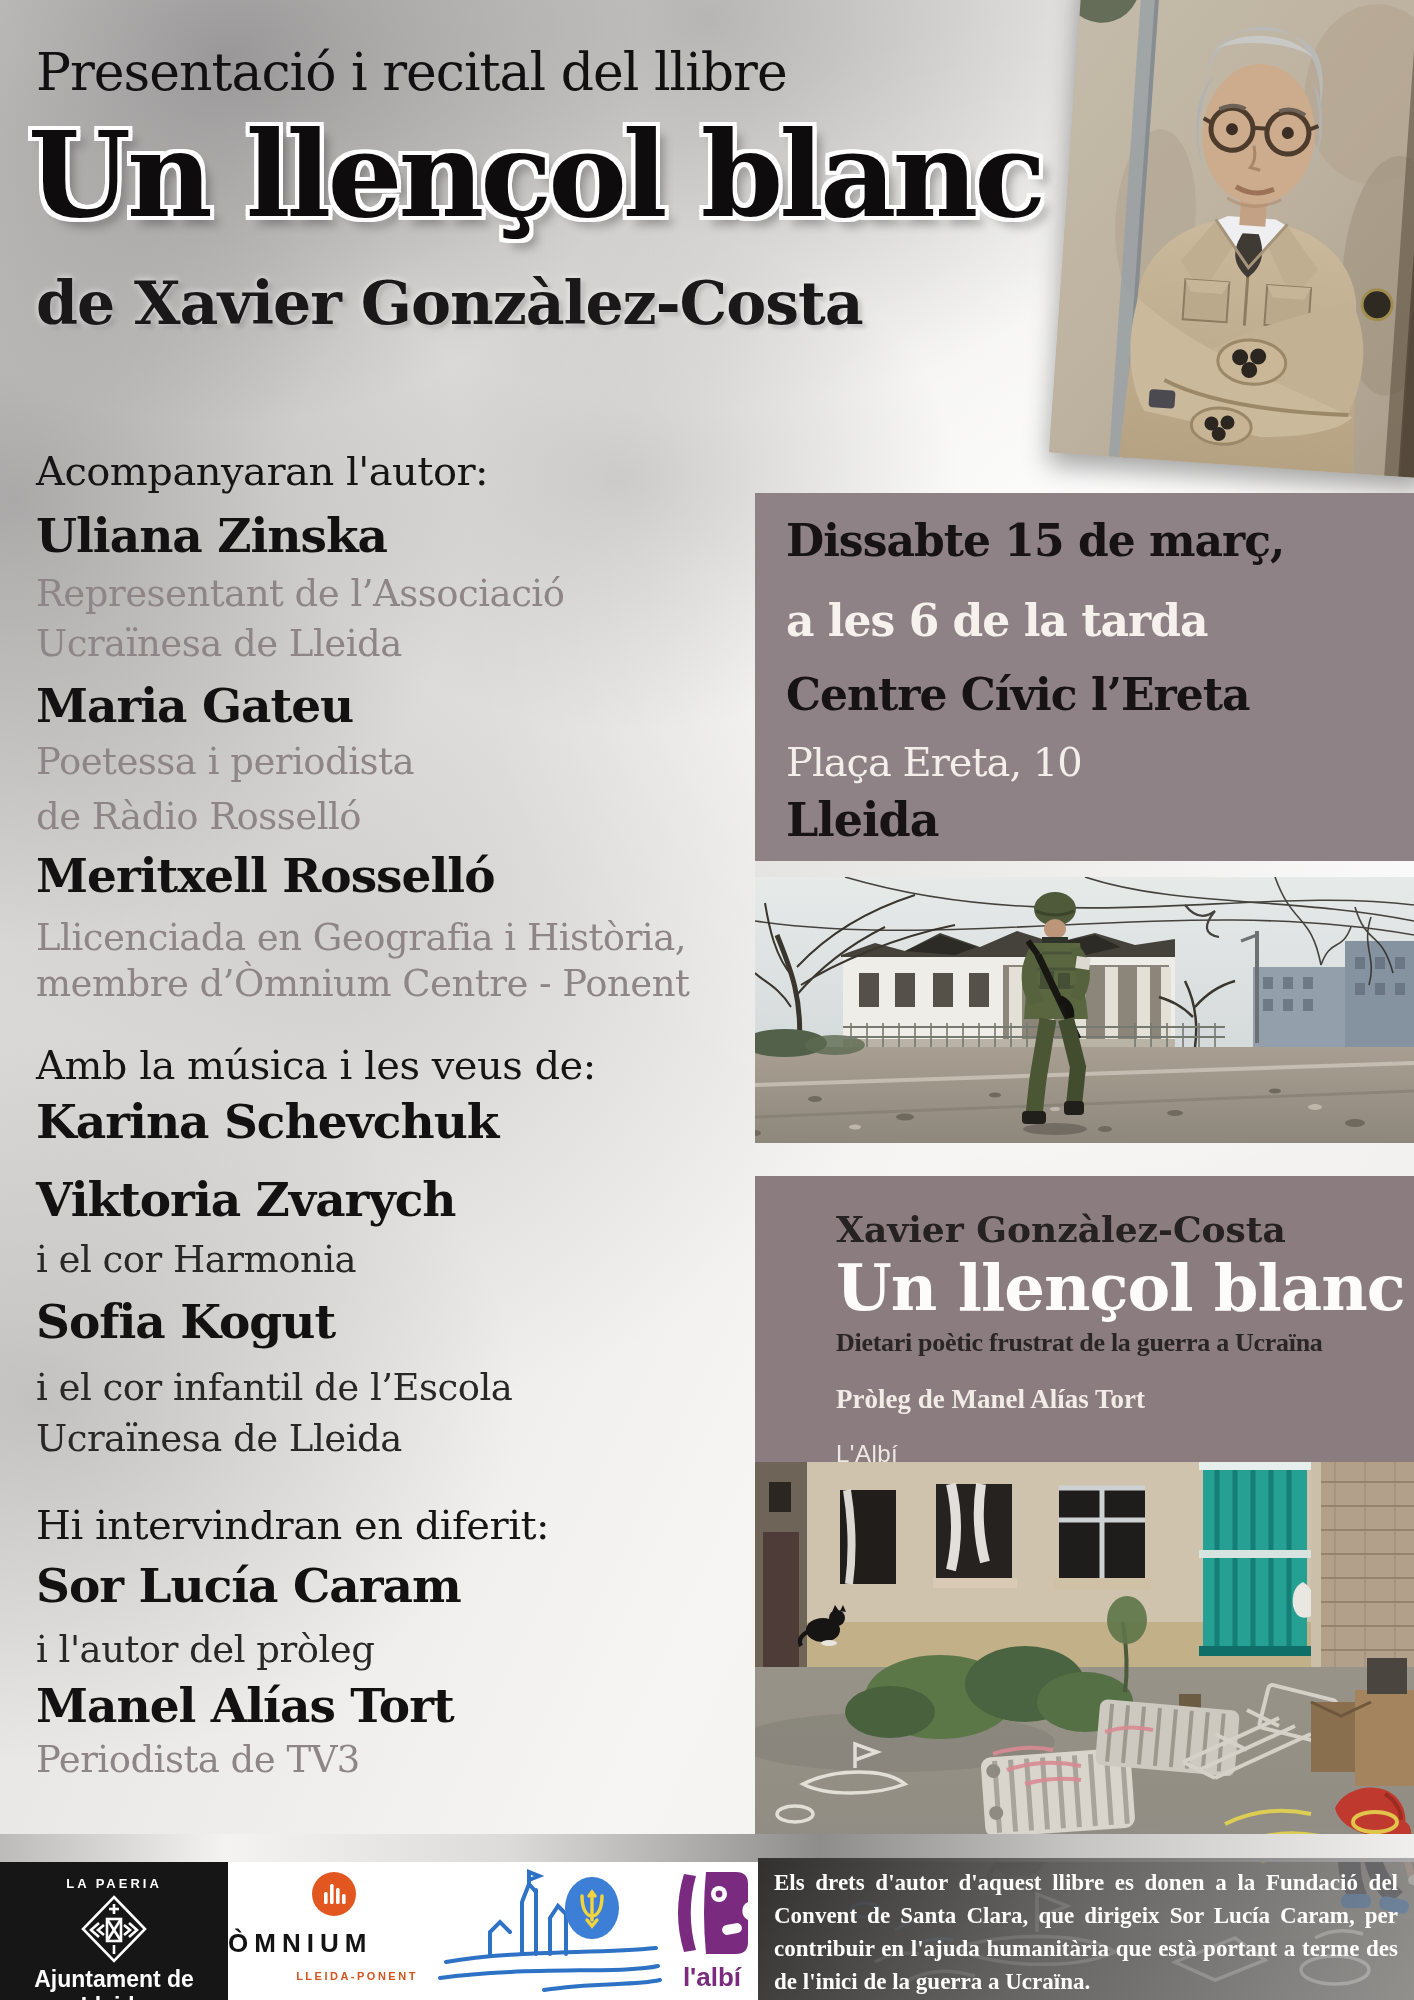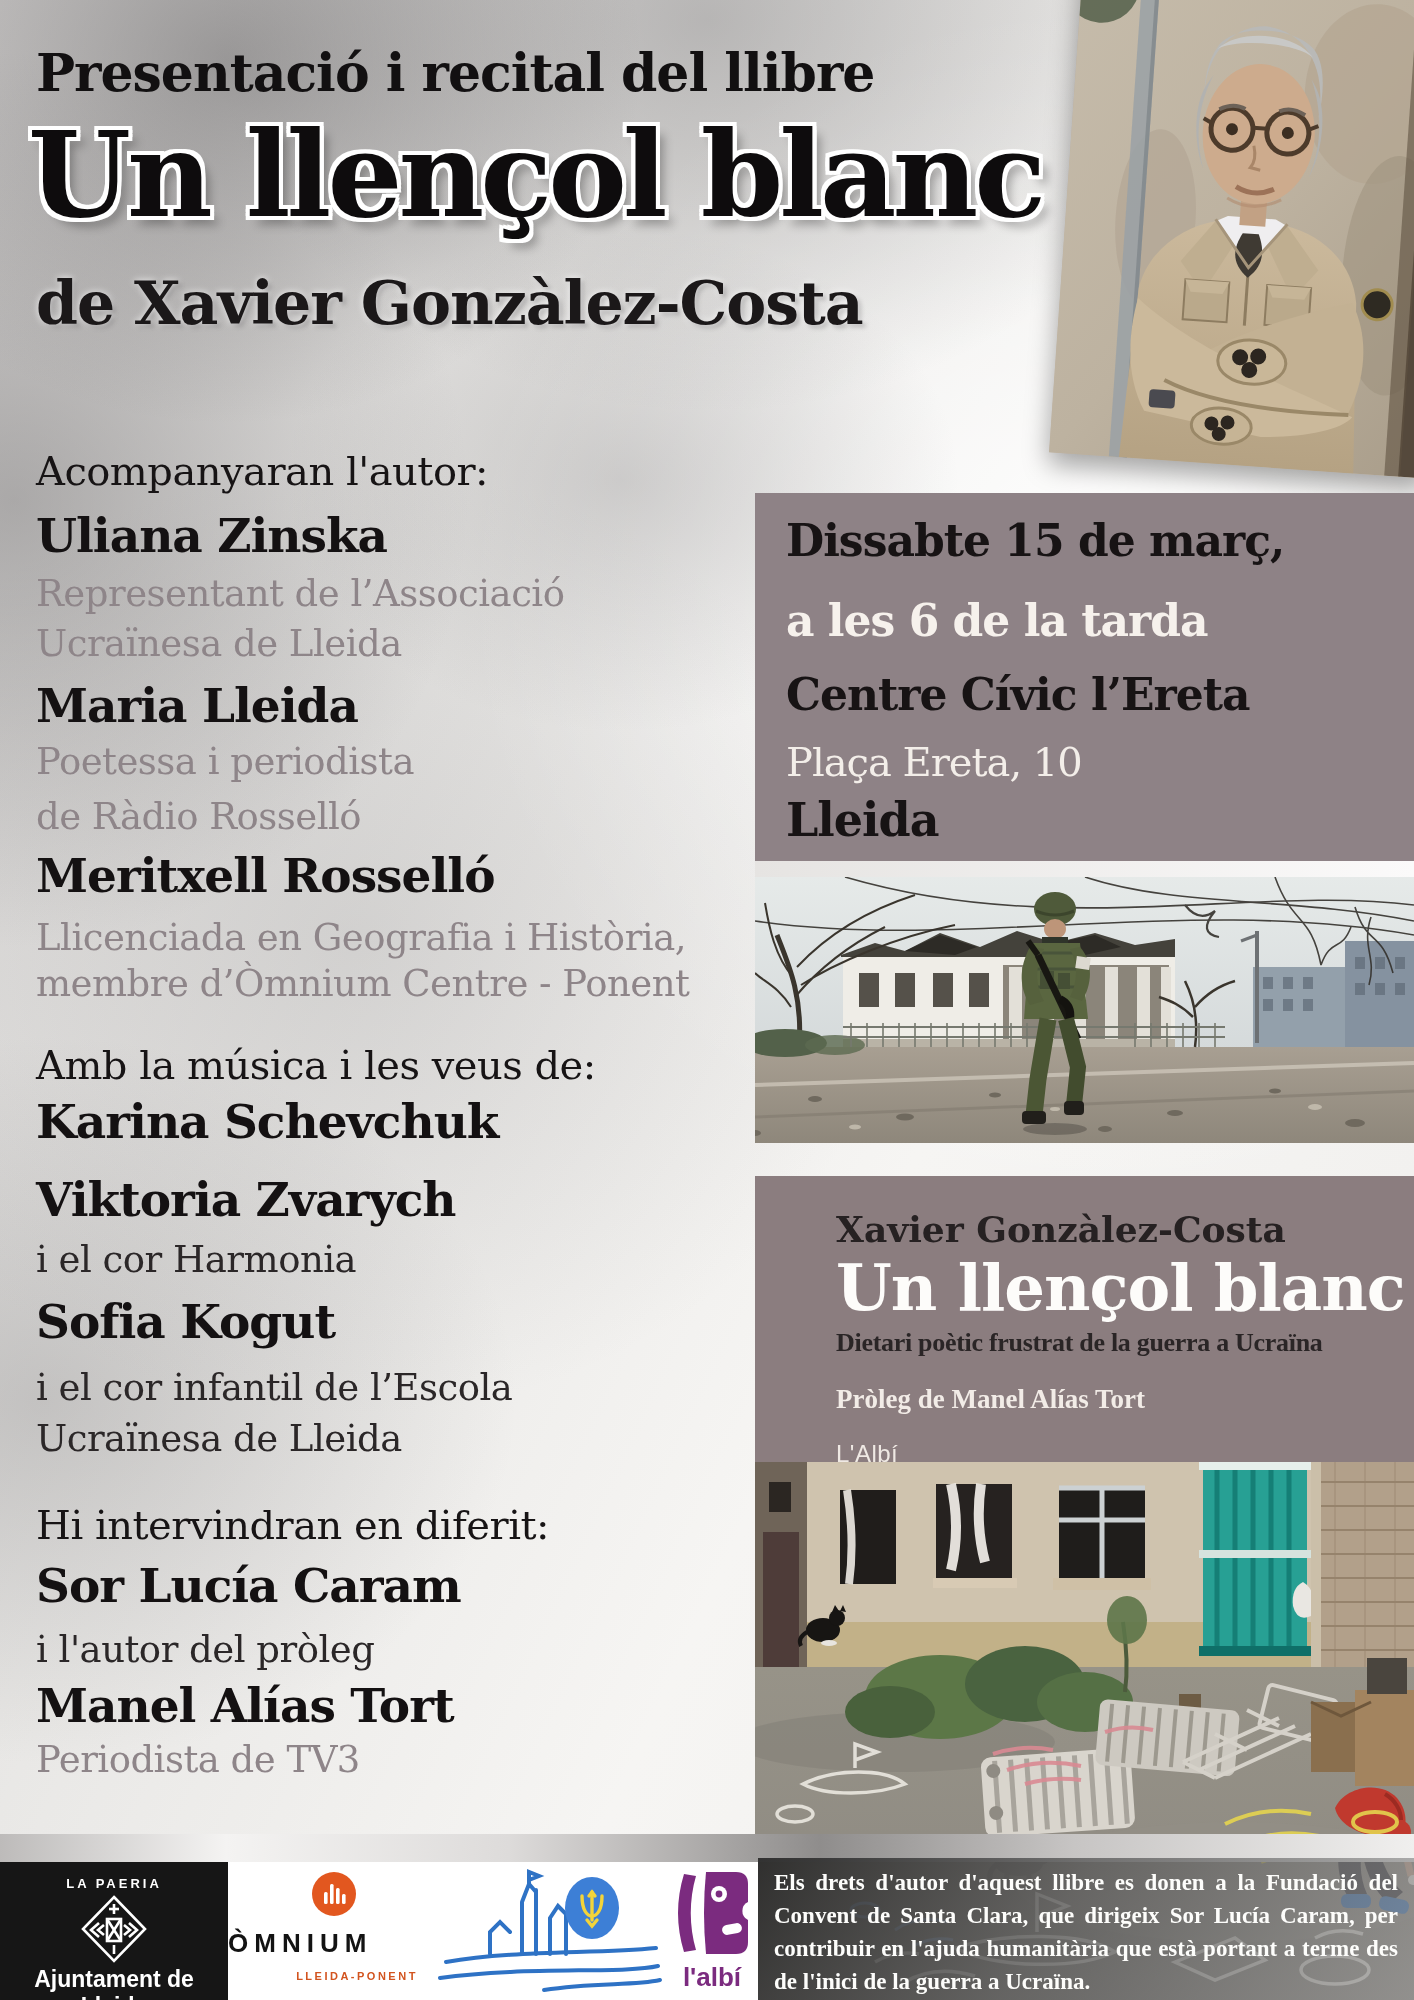--- a/index.html
+++ b/index.html
@@ -11,21 +11,21 @@
       radial-gradient(50% 28% at 50% 1%, rgba(125,123,124,.45), rgba(125,123,124,0) 70%),
       radial-gradient(46% 32% at 1% 25%, rgba(112,110,111,.45), rgba(112,110,111,0) 70%),
       radial-gradient(34% 18% at 44% 24%, rgba(142,140,141,.35), rgba(142,140,141,0) 70%),
       radial-gradient(55% 34% at 25% 47%, rgba(152,150,151,.28), rgba(152,150,151,0) 70%),
       radial-gradient(48% 26% at 3% 70%, rgba(128,126,127,.34), rgba(128,126,127,0) 70%),
       radial-gradient(60% 40% at 78% 30%, rgba(255,255,255,.9), rgba(255,255,255,0) 75%),
       linear-gradient(115deg,#d4d2d1 0%,#e7e6e4 32%,#f6f5f3 62%,#efeeec 100%);
   }
   .abs{position:absolute;}
   
-  .kicker{left:36px;top:42px;font-size:52px;font-weight:700;color:#121011;letter-spacing:-1px;}
+  .kicker{left:36px;top:42px;font-size:52px;font-weight:400;color:#121011;letter-spacing:-1px;}
   .main-title{
     left:28px;top:116px;font-size:118px;font-weight:bold;color:#0e0c0d;letter-spacing:-4px;line-height:1;
     text-shadow:-4px -4px 0 #fff,4px -4px 0 #fff,-4px 4px 0 #fff,4px 4px 0 #fff,0 -4px 0 #fff,0 4px 0 #fff,-4px 0 0 #fff,4px 0 0 #fff,8px 9px 10px rgba(0,0,0,.28);
   }
   .author-line{left:36px;top:268px;font-size:60px;font-weight:600;color:#1b1819;letter-spacing:-1px;
     text-shadow:0 0 7px rgba(255,255,255,.85),3px 3px 4px rgba(60,58,59,.35);}
   
   .t-intro{left:36px;font-size:40px;color:#171415;letter-spacing:-.5px;}
   .t-name{left:36px;font-size:47px;font-weight:bold;color:#141112;letter-spacing:-1px;}
   .t-sub{left:36px;font-size:37px;color:#8e8589;letter-spacing:-.5px;}
@@ -144,21 +144,21 @@
         <circle cx="168" cy="470" r="7" fill="#2c2620"></circle>
       <rect x="96" y="430" width="26" height="18" rx="4" fill="#4a4a50"></rect>
       <path d="M150,256 L186,302 L222,256" stroke="#a5947a" stroke-width="3" fill="none"></path>
     </svg>
   </div>
 
   <div class="abs t-intro" style="top:448px">Acompanyaran l'autor:</div>
   <div class="abs t-sub" style="top:572px">Representant de l’Associació</div>
   <div class="abs t-name" style="top:508px">Uliana Zinska</div>
   <div class="abs t-sub" style="top:622px">Ucraïnesa de Lleida</div>
-  <div class="abs t-name" style="top:678px">Maria Lleida</div>
+  <div class="abs t-name" style="top:678px">Maria Gateu</div>
   <div class="abs t-sub" style="top:740px">Poetessa i periodista</div>
   <div class="abs t-sub" style="top:795px">de Ràdio Rosselló</div>
   <div class="abs t-sub" style="top:916px">Llicenciada en Geografia i Història,</div>
   <div class="abs t-name" style="top:848px">Meritxell Rosselló</div>
   <div class="abs t-sub" style="top:962px">membre d’Òmnium Centre - Ponent</div>
 
   <div class="abs t-intro" style="top:1042px">Amb la música i les veus de:</div>
   <div class="abs t-name" style="top:1094px">Karina Schevchuk</div>
   <div class="abs t-name" style="top:1172px">Viktoria Zvarych</div>
   <div class="abs t-dark" style="top:1238px">i el cor Harmonia</div>

